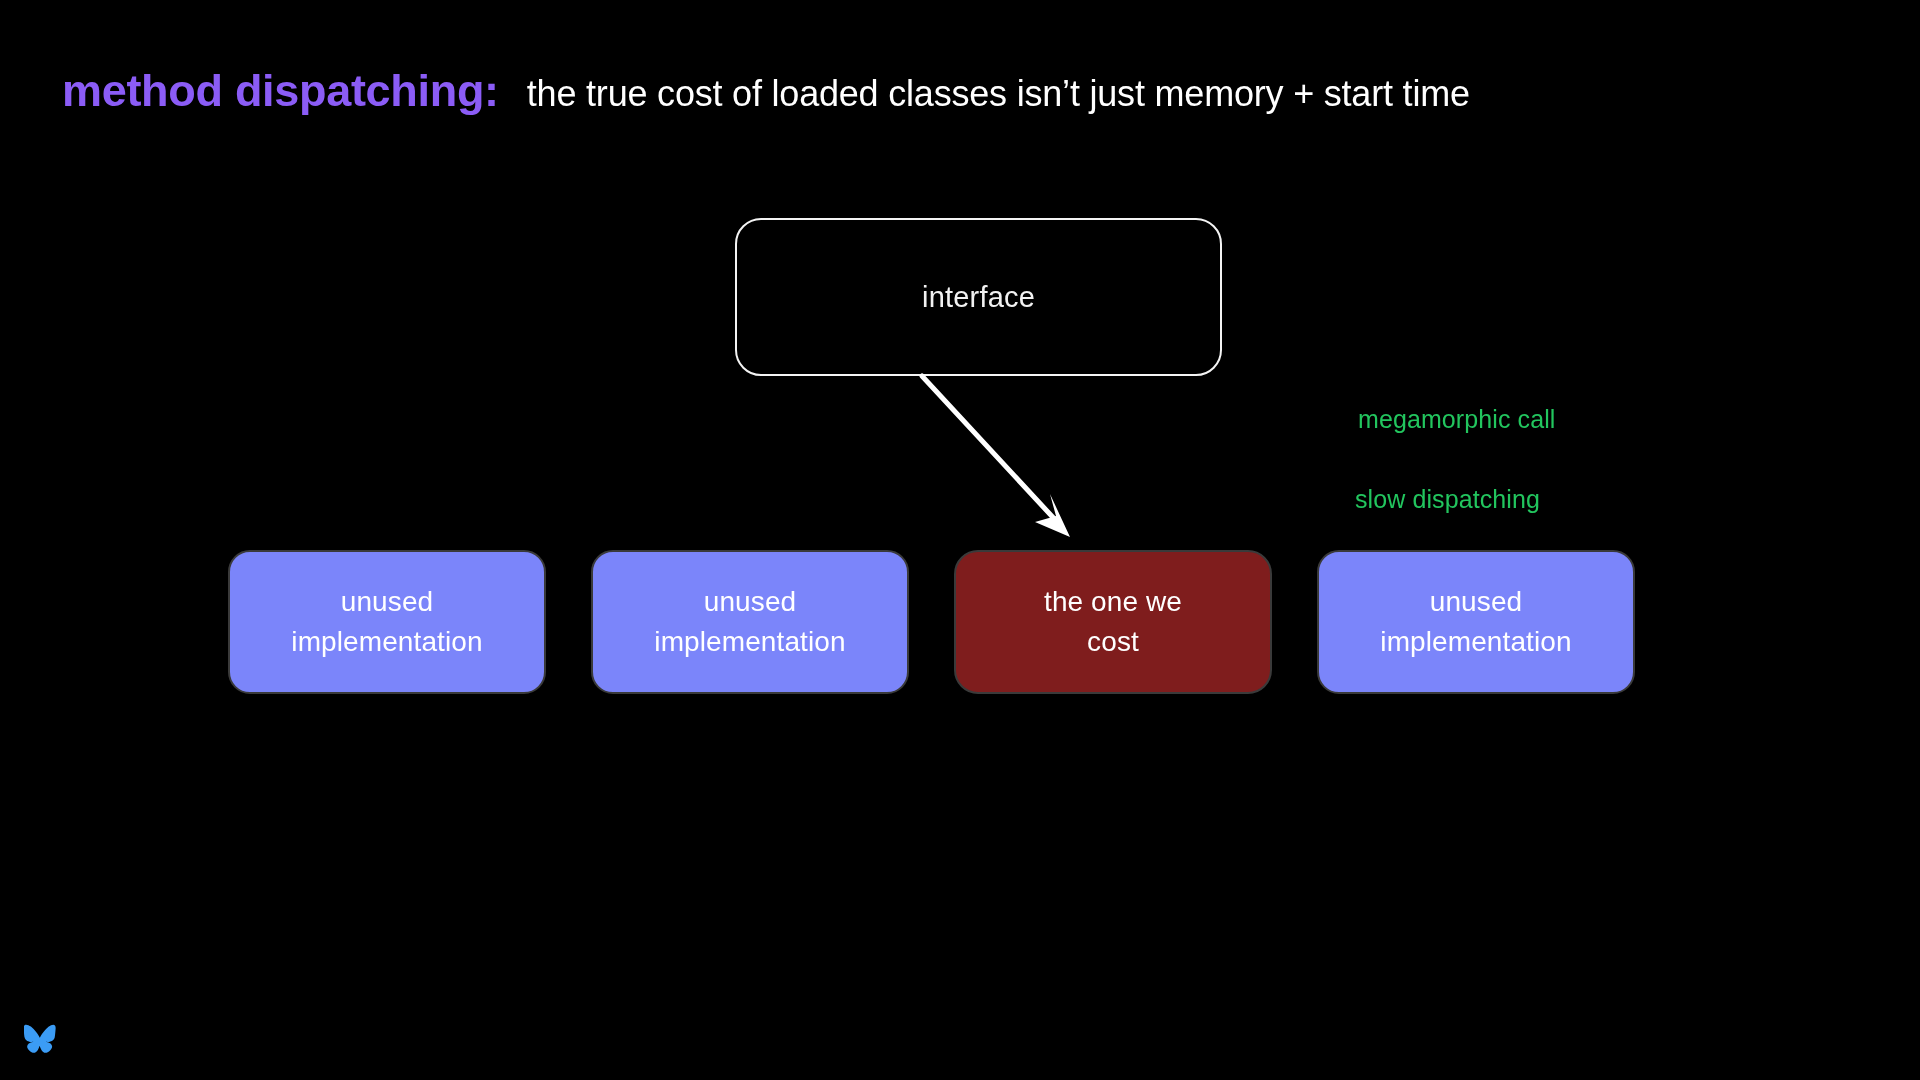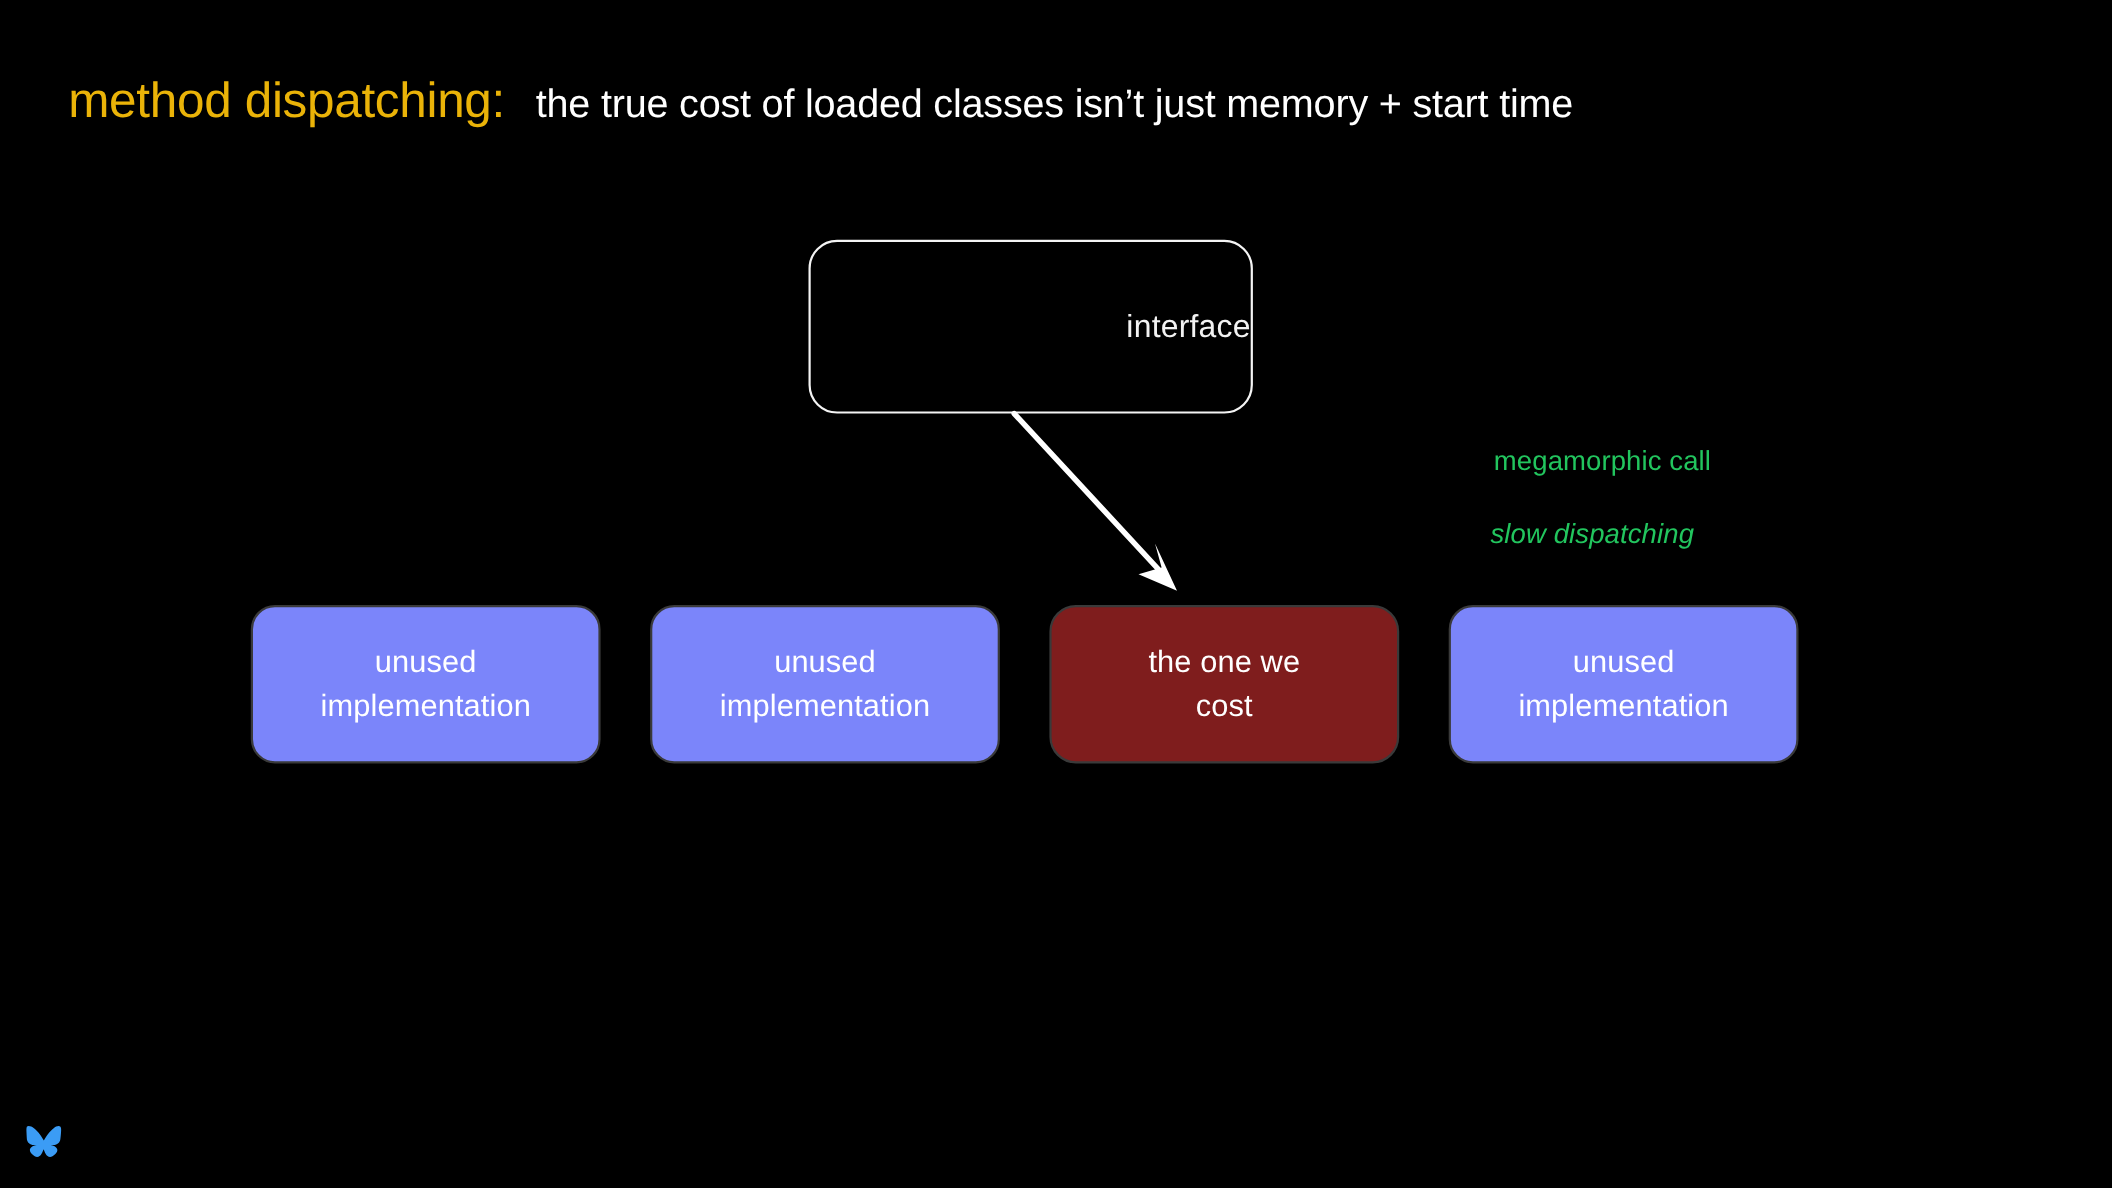--- a/index.html
+++ b/index.html
@@ -26,47 +26,47 @@
   .title-row {
     position: absolute;
     left: 62px;
     top: 68px;
     display: flex;
     align-items: baseline;
     white-space: nowrap;
   }
   .title-main {
     font-size: 45px;
-    font-weight: 400;
+    font-weight: 700;
     letter-spacing: -0.3px;
-    color: #eab308;
+    color: #8b5cf6;
     line-height: 1;
   }
   .title-sub {
     font-size: 36px;
     font-weight: 300;
     letter-spacing: -0.2px;
     color: #ffffff;
     line-height: 1;
     margin-left: 28px;
   }
 
   
   .interface-box {
     position: absolute;
     left: 735px;
     top: 218px;
-    width: 404px;
+    width: 487px;
     height: 158px;
     border-radius: 26px;
     border: 2.5px solid #f4f4f4;
     box-sizing: border-box;
     display: flex;
     align-items: center;
-    justify-content: flex-end;
+    justify-content: center;
     background: #000000;
   }
   .interface-label {
     font-size: 29px;
     font-weight: 300;
     color: #f2f2f2;
     letter-spacing: 0.2px;
   }
 
   
@@ -110,21 +110,21 @@
   
   .annotation {
     position: absolute;
     font-size: 25px;
     font-weight: 300;
     color: #22c55e;
     letter-spacing: 0.1px;
     white-space: nowrap;
   }
   .annot-1 { left: 1358px; top: 405px; }
-  .annot-2 { left: 1355px; top: 472px; font-style: italic; }
+  .annot-2 { left: 1355px; top: 485px; }
 
   
   .footer {
     position: absolute;
     left: 24px;
     bottom: 22px;
     display: flex;
     align-items: center;
     gap: 10px;
   }

